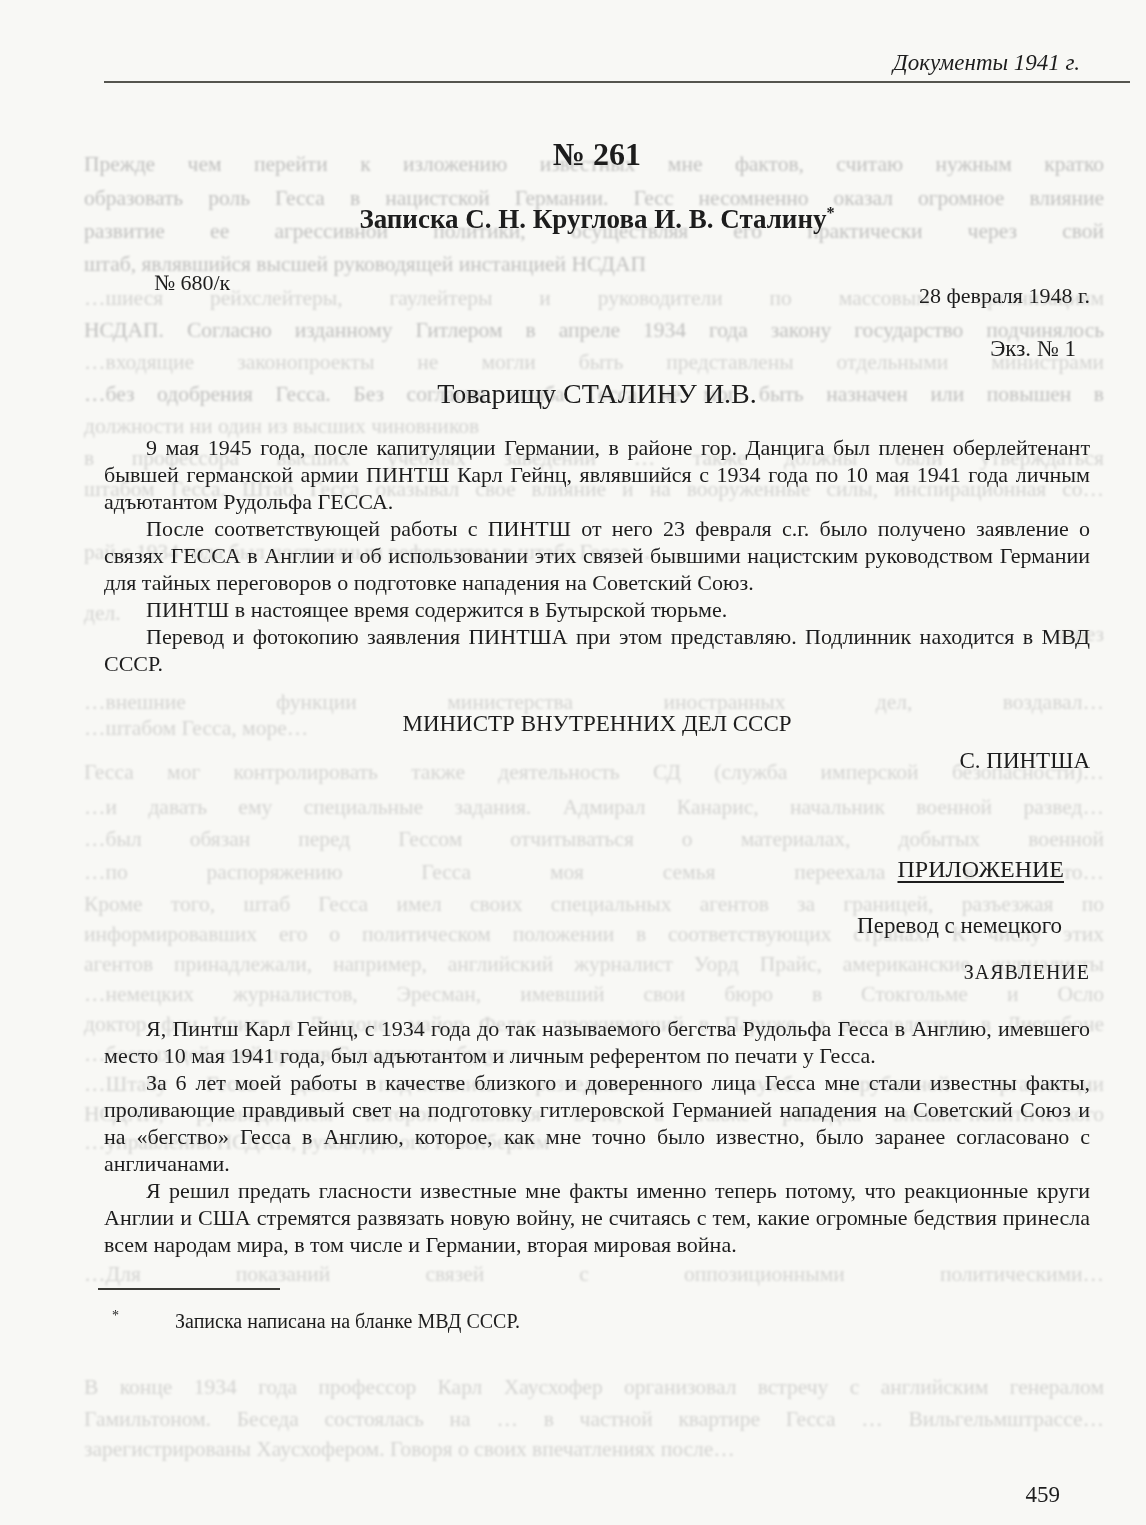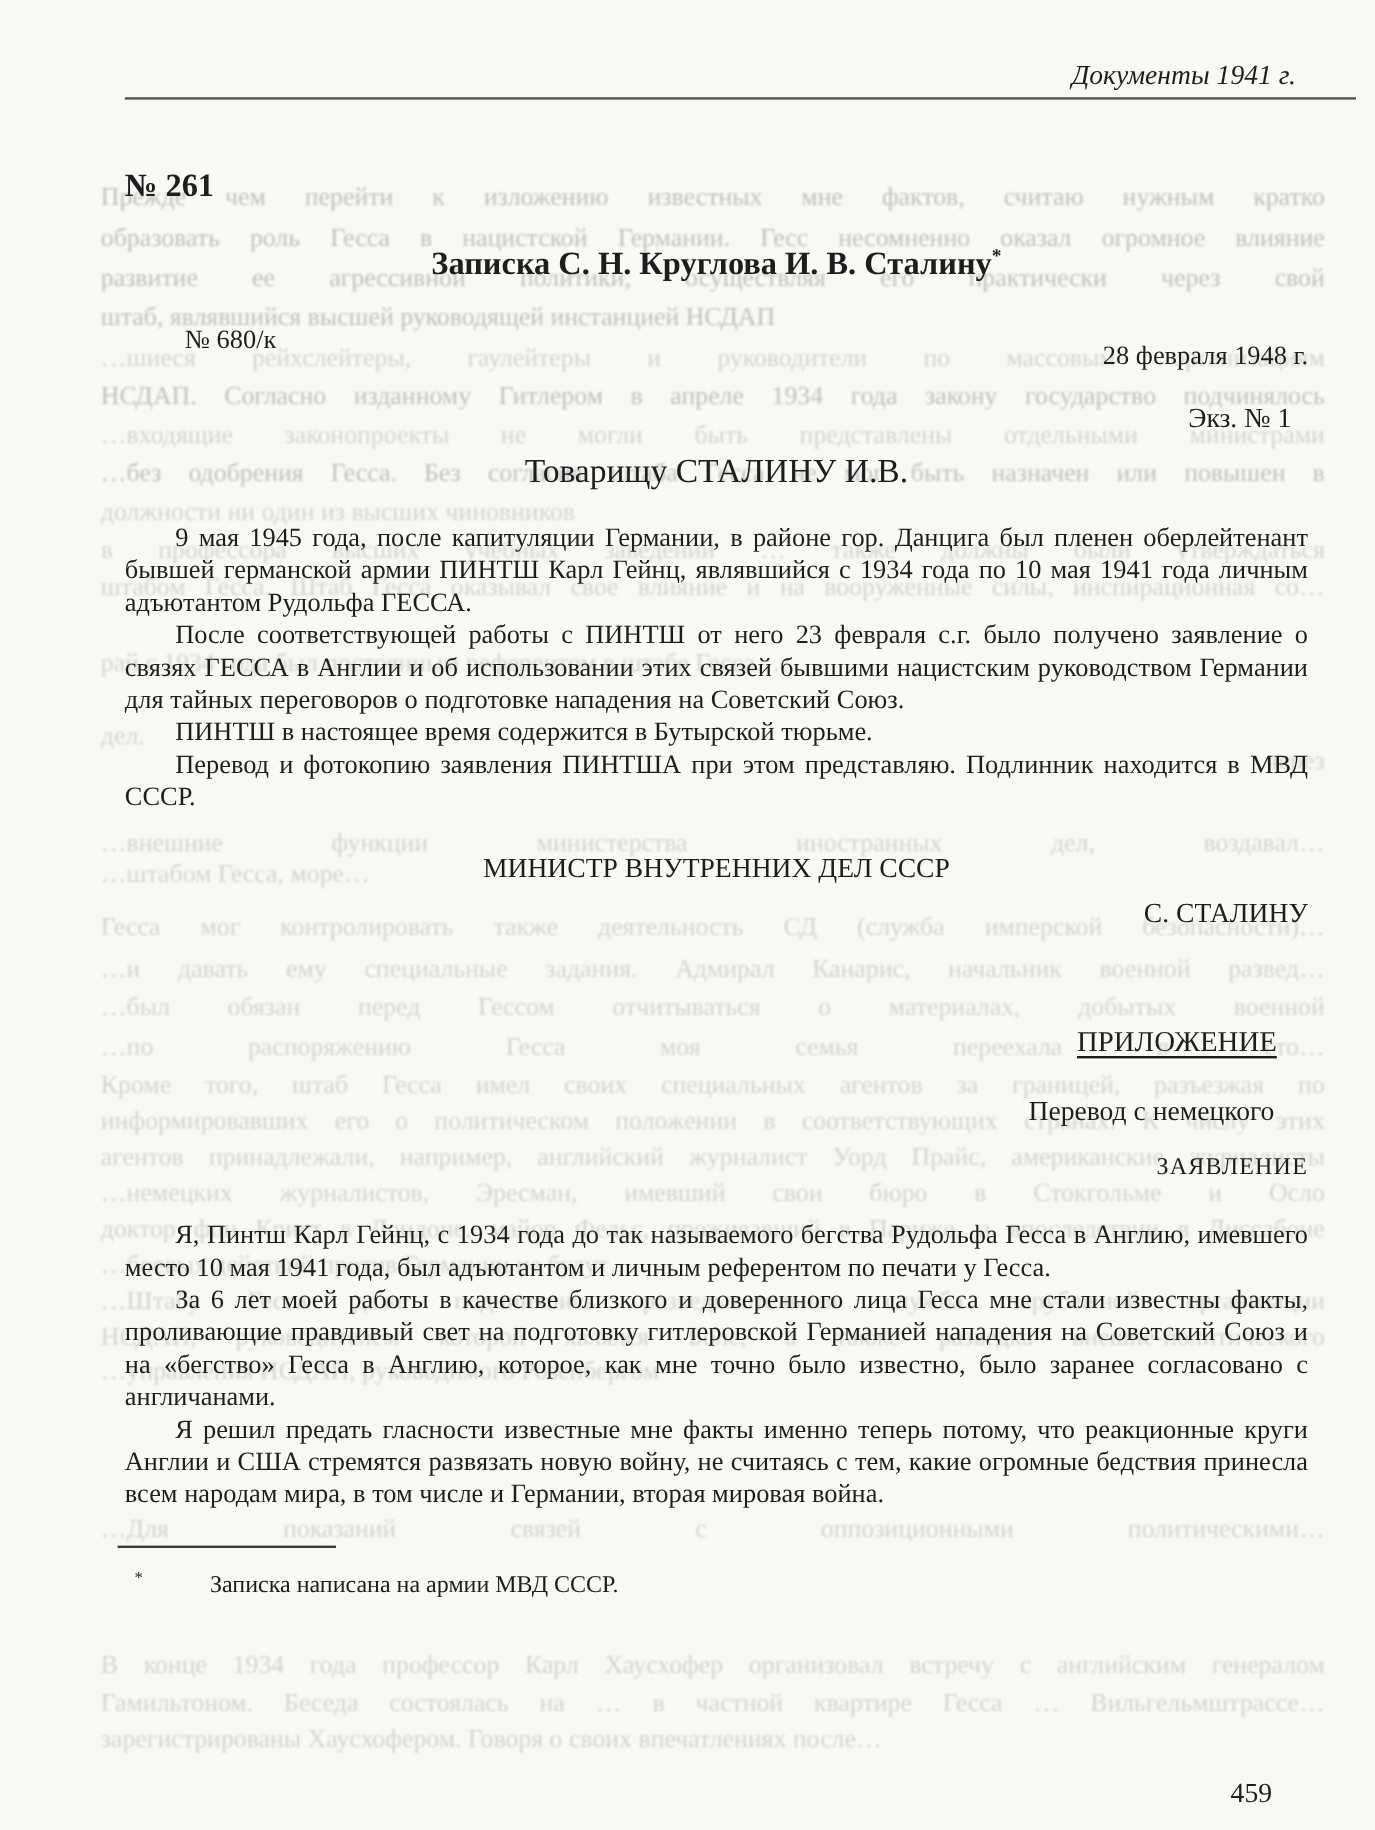--- a/index.html
+++ b/index.html
@@ -57,21 +57,22 @@
     padding-right: 10px;
   }
   .header-rule {
     margin-top: 5px;
     margin-right: -40px;
     border: 0;
     border-top: 2px solid #55554f;
   }
   .doc-number {
     margin: 54px 0 0 0;
-    font-size: 27px;
+    text-align: center;
+    font-size: 32px;
     font-weight: bold;
     line-height: 34px;
   }
   .doc-title {
     margin: 26px 0 0 0;
     text-align: center;
     font-size: 27px;
     font-weight: bold;
     line-height: 32px;
   }
@@ -233,36 +234,36 @@
 
     <div class="body-block">
         <p class="para">9 мая 1945 года, после капитуляции Германии, в районе гор. Данцига был пленен оберлейтенант бывшей германской армии ПИНТШ Карл Гейнц, являвшийся с 1934 года по 10 мая 1941 года личным адъютантом Рудольфа ГЕССА.</p>
         <p class="para">После соответствующей работы с ПИНТШ от него 23 февраля с.г. было получено заявление о связях ГЕССА в Англии и об использовании этих связей бывшими нацистским руководством Германии для тайных переговоров о подготовке нападения на Советский Союз.</p>
         <p class="para">ПИНТШ в настоящее время содержится в Бутырской тюрьме.</p>
         <p class="para">Перевод и фотокопию заявления ПИНТША при этом представляю. Подлинник находится в МВД СССР.</p>
       </div>
 
     <div class="signature-title">МИНИСТР ВНУТРЕННИХ ДЕЛ СССР</div>
 
-    <div class="signature-name">С. СТАЛИНУ</div>
+    <div class="signature-name">С. ПИНТША</div>
 
     <div class="attachment-heading">ПРИЛОЖЕНИЕ</div>
 
     <div class="attachment-note">Перевод с немецкого</div>
 
     <div class="statement-heading">ЗАЯВЛЕНИЕ</div>
 
     <div class="statement-block">
         <p class="para">Я, Пинтш Карл Гейнц, с 1934 года до так называемого бегства Рудольфа Гесса в Англию, имевшего место 10 мая 1941 года, был адъютантом и личным референтом по печати у Гесса.</p>
         <p class="para">За 6 лет моей работы в качестве близкого и доверенного лица Гесса мне стали известны факты, проливающие правдивый свет на подготовку гитлеровской Германией нападения на Советский Союз и на «бегство» Гесса в Англию, которое, как мне точно было известно, было заранее согласовано с англичанами.</p>
         <p class="para">Я решил предать гласности известные мне факты именно теперь потому, что реакционные круги Англии и США стремятся развязать новую войну, не считаясь с тем, какие огромные бедствия принесла всем народам мира, в том числе и Германии, вторая мировая война.</p>
       </div>
 
     <div class="footnote">
       <hr class="footnote-rule">
-      <div class="footnote-row"><sup>*</sup><span class="footnote-text">Записка написана на армии МВД СССР.</span></div>
+      <div class="footnote-row"><sup>*</sup><span class="footnote-text">Записка написана на бланке МВД СССР.</span></div>
     </div>
 
   </div>
 
   <div class="page-number">459</div>
 
 </div>
 
 </body></html>

